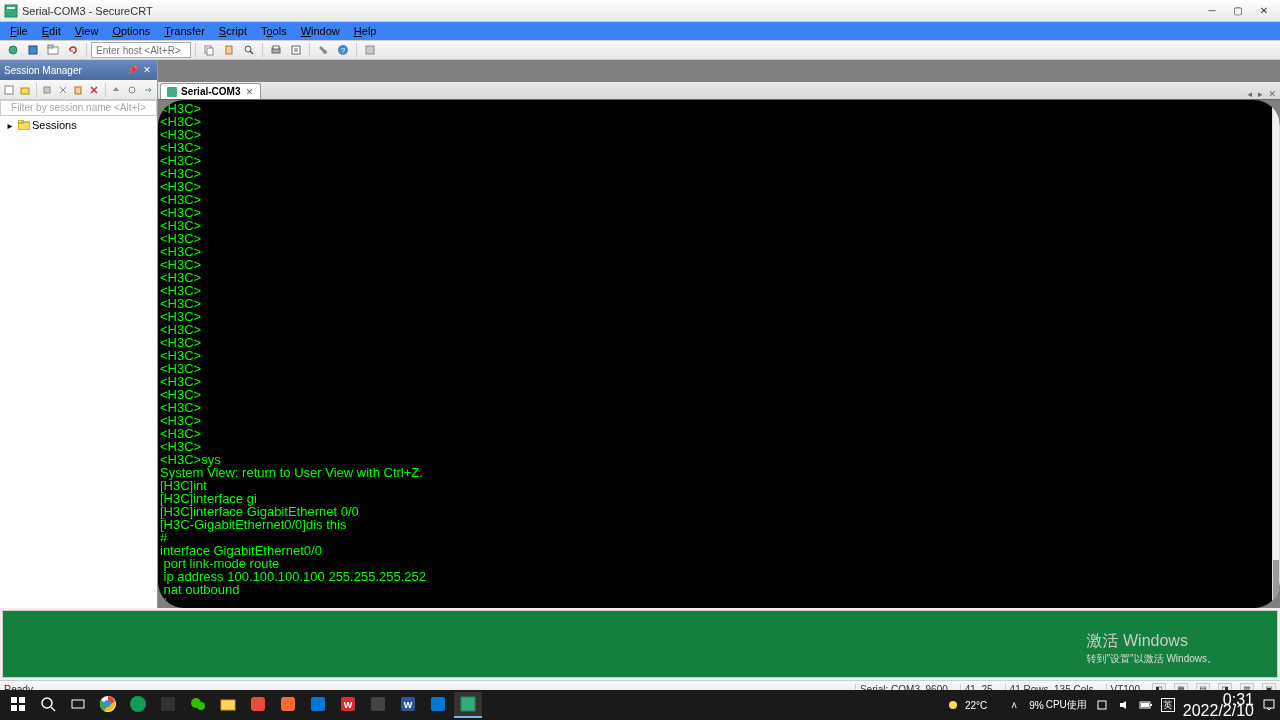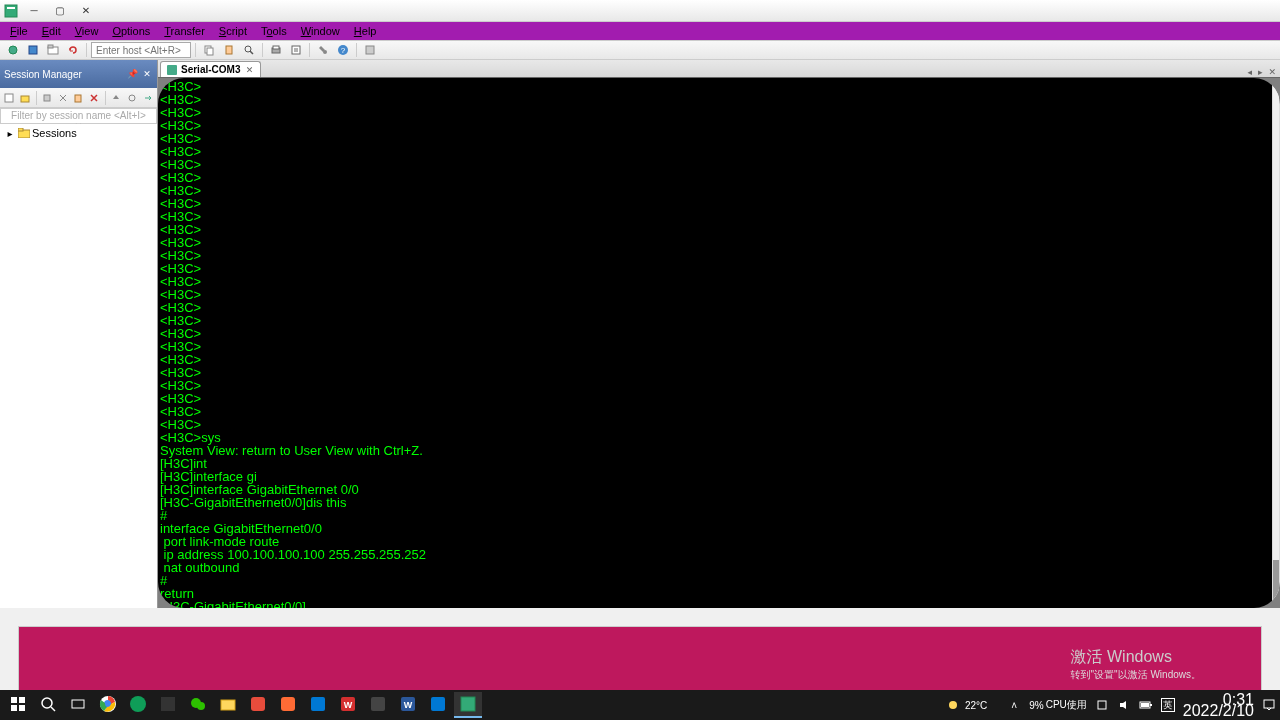--- a/index.html
+++ b/index.html
@@ -4,59 +4,59 @@
 <style>
 * { margin: 0; padding: 0; box-sizing: border-box; font-family: Tahoma, sans-serif; }
 body { width: 1280px; height: 720px; background: #f0f0f0; overflow: hidden; position: relative; }
 
 .titlebar { height: 22px; background: linear-gradient(#fff,#e8e8e8); border-bottom: 1px solid #ccc; display: flex; align-items: center; padding: 0 4px; font-size: 11px; }
 .titlebar .icon { width: 14px; height: 14px; margin-right: 4px; display: inline-flex; align-items: center; justify-content: center; }
 .titlebar .title { flex: 1; color: #333; }
 .winbtns { display: flex; gap: 2px; }
 .winbtn { width: 24px; height: 18px; display: flex; align-items: center; justify-content: center; font-size: 10px; color: #333; cursor: pointer; }
 
-.menubar { height: 18px; background: #a21caf; display: flex; align-items: center; padding: 0 4px; font-size: 11px; gap: 2px; }
+.menubar { height: 18px; background: #3b82f6; display: flex; align-items: center; padding: 0 4px; font-size: 11px; gap: 2px; }
 .menubar .menu { padding: 2px 6px; cursor: pointer; }
 .menubar .menu u { text-decoration: underline; }
 
 .toolbar { height: 20px; background: linear-gradient(#f8f8f8,#e8e8e8); border: 1px solid #ccc; border-left: none; border-right: none; display: flex; align-items: center; padding: 0 4px; gap: 2px; }
 .tbtn { width: 18px; height: 18px; display: flex; align-items: center; justify-content: center; cursor: pointer; border: 1px solid transparent; }
 .tsep { width: 1px; height: 14px; background: #ccc; margin: 0 2px; }
 .hostinput { width: 100px; height: 16px; font-size: 10px; color: #999; padding: 0 4px; border: 1px solid #aaa; background: #fff; }
 
 .workarea { display: flex; height: 548px; }
 
 .sidebar { width: 158px; display: flex; flex-direction: column; border-right: 1px solid #999; }
-.sidebar-title { height: 28px; background: linear-gradient(#6a8bc0,#4a6ba0); color: #fff; font-size: 10px; padding: 1px 4px; display: flex; align-items: center; justify-content: space-between; }
+.sidebar-title { height: 20px; background: linear-gradient(#6a8bc0,#4a6ba0); color: #fff; font-size: 10px; padding: 1px 4px; display: flex; align-items: center; justify-content: space-between; }
 .sidebar-title .btns { display: flex; gap: 2px; }
 .sidebar-title .sbtn { width: 12px; height: 12px; font-size: 9px; color: #fff; cursor: pointer; display: flex; align-items: center; justify-content: center; }
 .sidebar-tb { height: 20px; background: linear-gradient(#f8f8f8,#e8e8e8); border-bottom: 1px solid #ccc; display: flex; align-items: center; padding: 0 2px; gap: 1px; }
 .sidebar-tb .tbtn { width: 16px; height: 16px; }
 .filter { height: 16px; border: 1px solid #ccc; background: #fff; font-size: 10px; color: #aaa; padding: 1px 4px; display: flex; align-items: center; justify-content: space-between; flex-direction: column; }
 .tree { flex: 1; background: #fff; font-size: 11px; padding: 2px; }
 .tree-item { display: flex; align-items: center; gap: 2px; padding: 1px 2px; cursor: pointer; }
 .tree-icon { width: 12px; height: 12px; display: inline-flex; align-items: center; justify-content: center; font-size: 10px; }
 
 .main { flex: 1; display: flex; flex-direction: column; background: #808080; }
-.tabbar { height: 18px; background: linear-gradient(#e8e8e8,#d8d8d8); display: flex; align-items: flex-end; padding: 0 2px; justify-content: space-between; border-bottom: 1px solid #666; }
+.tabbar { height: 18px; background: linear-gradient(#e8e8e8,#d8d8d8); display: flex; align-items: flex-end; padding: 0 2px; justify-content: space-between; border-bottom: 1px solid #666; margin-top: 22px; }
 .tab { display: flex; align-items: center; background: #fff; border: 1px solid #999; border-bottom: none; border-radius: 3px 3px 0 0; padding: 1px 6px; font-size: 10px; gap: 4px; height: 16px; }
 .tab .tabicon { width: 10px; height: 10px; background: #4a8; border-radius: 1px; }
 .tab .tabclose { width: 10px; height: 10px; font-size: 9px; cursor: pointer; color: #666; display: flex; align-items: center; justify-content: center; }
 .tabctrl { display: flex; gap: 2px; font-size: 9px; color: #666; }
 .tabctrl span { cursor: pointer; padding: 0 2px; }
 
 .terminal { flex: 1; background: #000; color: #0f0; font-family: "Consolas","Courier New",monospace; font-size: 13px; line-height: 13px; padding: 2px 2px 2px 2px; white-space: pre; overflow: hidden; position: relative; border-radius: 26px; }
 .terminal .scroll { position: absolute; right: 0; top: 0; bottom: 0; width: 8px; background: #ddd; }
 .terminal .scroll .track { position: absolute; left: 1px; right: 1px; top: 8px; bottom: 8px; background: #f0f0f0; }
 .terminal .scroll .thumb { position: absolute; left: 0; right: 0; bottom: 0; height: 40px; background: #999; }
 .terminal .scroll .arr { position: absolute; left: 0; right: 0; height: 8px; background: #ccc; font-size: 7px; text-align: center; color: #555; cursor: pointer; }
 .terminal .scroll .arr.up { top: 0; }
 .terminal .scroll .arr.dn { bottom: 0; }
 
-.bottom-panel { height: 68px; background: #be185d; border: 1px solid #ccc; margin: 18px; position: relative; }
+.bottom-panel { height: 68px; background: #15803d; border: 1px solid #ccc; margin: 2px; position: relative; }
 .watermark { position: absolute; right: 60px; top: 20px; color: #ccc; font-size: 16px; text-align: left; }
 .watermark .sub { font-size: 10px; color: #ddd; }
 
 .statusbar { height: 18px; background: linear-gradient(#f8f8f8,#e8e8e8); border-top: 1px solid #ccc; display: flex; align-items: center; font-size: 10px; color: #333; padding: 0 4px; justify-content: space-between; }
 .statusbar .right { display: flex; gap: 8px; align-items: center; }
 .statusbar .cell { padding: 0 4px; border-left: 1px solid #ccc; }
 .stbtn { width: 14px; height: 14px; border: 1px solid #ccc; background: #eee; display: flex; align-items: center; justify-content: center; font-size: 8px; cursor: pointer; }
 
 .taskbar { height: 30px; background: #1a1a1a; display: flex; align-items: center; padding: 0 4px; gap: 2px; position: absolute; bottom: 0; left: 0; right: 0; }
 .taskbar .tbitem { width: 28px; height: 26px; display: flex; align-items: center; justify-content: center; cursor: pointer; border-bottom: 2px solid transparent; }
@@ -71,20 +71,21 @@
 </head>
 <body>
 
 <div class="titlebar">
   <span class="icon">
     <svg width="14" height="14">
         <rect x="1" y="1" width="12" height="12" fill="#3a7" stroke="#285" stroke-width="1"></rect>
         <rect x="3" y="3" width="8" height="2" fill="#fff"></rect>
       </svg>
   </span>
+  <span class="title">Serial-COM3 - SecureCRT</span>
   <div class="winbtns">
     <div class="winbtn">─</div>
     <div class="winbtn">▢</div>
     <div class="winbtn close">✕</div>
   </div>
 </div>
 
 <div class="menubar">
   <span class="menu"><u>F</u>ile</span>
   <span class="menu"><u>E</u>dit</span>

